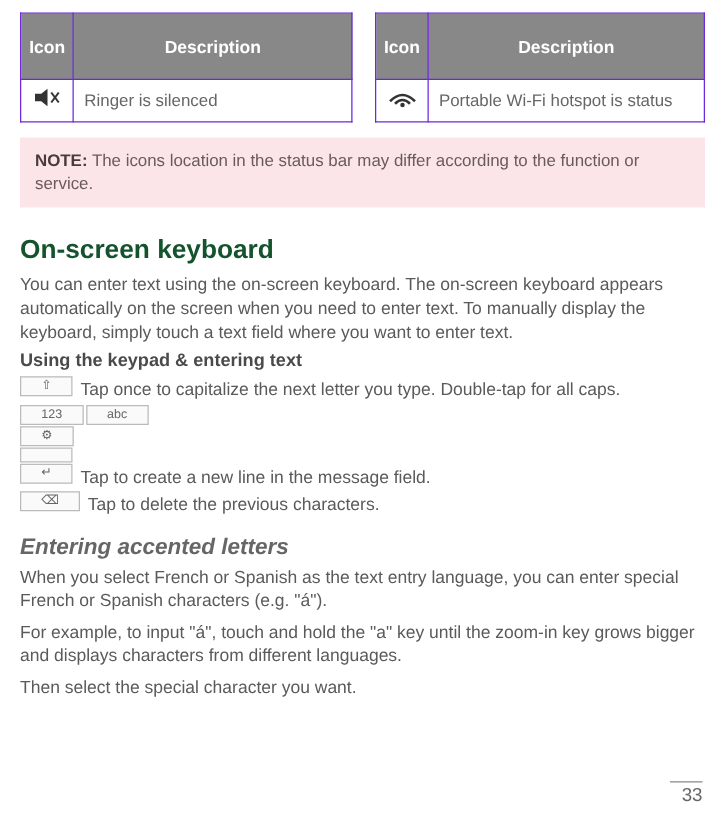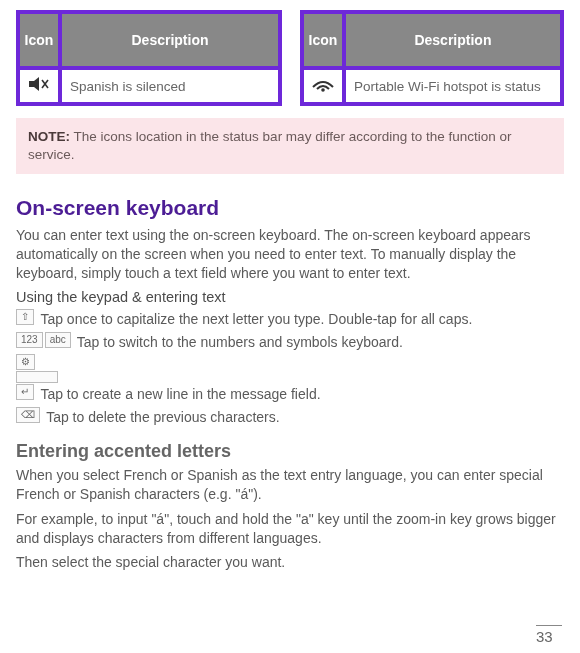--- a/index.html
+++ b/index.html
@@ -7,21 +7,21 @@
     width: 580px;
     height: 653px;
     font-family: Arial, Helvetica, sans-serif;
     color: #555;
     padding: 10px 16px 0 16px;
     position: relative;
     background: #fff;
   }
   .tables-row { display: flex; gap: 18px; }
   table { border-collapse: collapse; }
-  th, td { border: 4px solid #6d28d9; vertical-align: middle; }
+  th, td { border: 1px solid #6d28d9; vertical-align: middle; }
   th {
     background: #888;
     color: #fff;
     font-weight: bold;
     font-size: 14px;
     text-align: center;
     padding: 18px 8px;
   }
   th.icon-col, td.icon-cell { width: 42px; text-align: center; padding: 4px 2px; }
   td.desc { font-size: 13.5px; color: #666; padding: 6px 8px; }
@@ -33,101 +33,102 @@
   .note {
     background: #fbe5e9;
     color: #6a5a5a;
     font-size: 13.5px;
     padding: 10px 12px;
     margin-top: 12px;
     line-height: 1.35;
   }
   .note b { color: #4a3a3a; }
   h2.heading {
-    color: #4c1d95;
+    color: #14532d;
     font-size: 21px;
     font-weight: bold;
     margin-top: 22px;
     margin-bottom: 6px;
   }
   .para {
     font-size: 14px;
     color: #5a5a5a;
     line-height: 1.35;
     margin-bottom: 6px;
   }
   .subhead {
     font-size: 14.5px;
-    font-weight: normal;
+    font-weight: bold;
     color: #4a4a4a;
     margin: 6px 0 4px 0;
   }
   .line {
     font-size: 14px;
     color: #5a5a5a;
     line-height: 1.55;
     display: flex;
     align-items: flex-start;
     gap: 6px;
     margin: 1px 0;
   }
   .key {
     display: inline-block;
     border: 1px solid #bbb;
     font-size: 10px;
-    padding: 1px 4px;
+    padding: 1px 16px;
     color: #666;
     background: #fafafa;
     min-width: 18px;
     text-align: center;
     line-height: 12px;
   }
   .key.space { min-width: 42px; height: 12px; padding: 1px 0; }
   .key.enter::before { content: "↵"; }
   .key.backspace::before { content: "⌫"; }
   .key.shift::before { content: "⇧"; }
   .key-pair { display: inline-flex; gap: 2px; }
   h3.subheading {
     color: #666;
     font-size: 18px;
     font-weight: bold;
     margin-top: 12px;
     margin-bottom: 4px;
+    font-style: italic;
   }
   .page-num {
     position: absolute;
     bottom: 8px;
     right: 18px;
     font-size: 15px;
     color: #666;
     border-top: 1px solid #888;
     padding-top: 2px;
     width: 26px;
-    text-align: left;
+    text-align: right;
   }
 </style>
 </head>
 <body>
 
 <div class="tables-row">
   <table class="left-table">
     <tbody>
         <tr>
       <th class="icon-col">Icon</th>
       <th>Description</th>
     </tr>
     <tr>
       <td class="icon-cell">
         <svg class="icon-svg" viewBox="0 0 28 20">
               <polygon points="4,7 9,7 14,3 14,17 9,13 4,13" fill="#333"></polygon>
               <line x1="17" y1="6" x2="23" y2="14" stroke="#333" stroke-width="1.6"></line>
               <line x1="23" y1="6" x2="17" y2="14" stroke="#333" stroke-width="1.6"></line>
             </svg>
       </td>
-      <td class="desc">Spanish is silenced</td>
+      <td class="desc">Ringer is silenced</td>
     </tr>
   </tbody>
     </table>
 
   <table class="right-table">
     <tbody>
         <tr>
       <th class="icon-col">Icon</th>
       <th>Description</th>
     </tr>
@@ -155,21 +156,20 @@
 
 <div class="line">
     <span class="key shift"></span>
     <span> Tap once to capitalize the next letter you type. Double-tap for all caps.</span>
   </div>
 <div class="line">
     <span class="key-pair">
       <span class="key">123</span>
       <span class="key">abc</span>
     </span>
-    <span> Tap to switch to the numbers and symbols keyboard.</span>
   </div>
 <div class="line">
     <span class="key">⚙</span>
   </div>
 <div class="line">
     <span class="key space">&nbsp;</span>
   </div>
 <div class="line">
     <span class="key enter"></span>
     <span> Tap to create a new line in the message field.</span>

